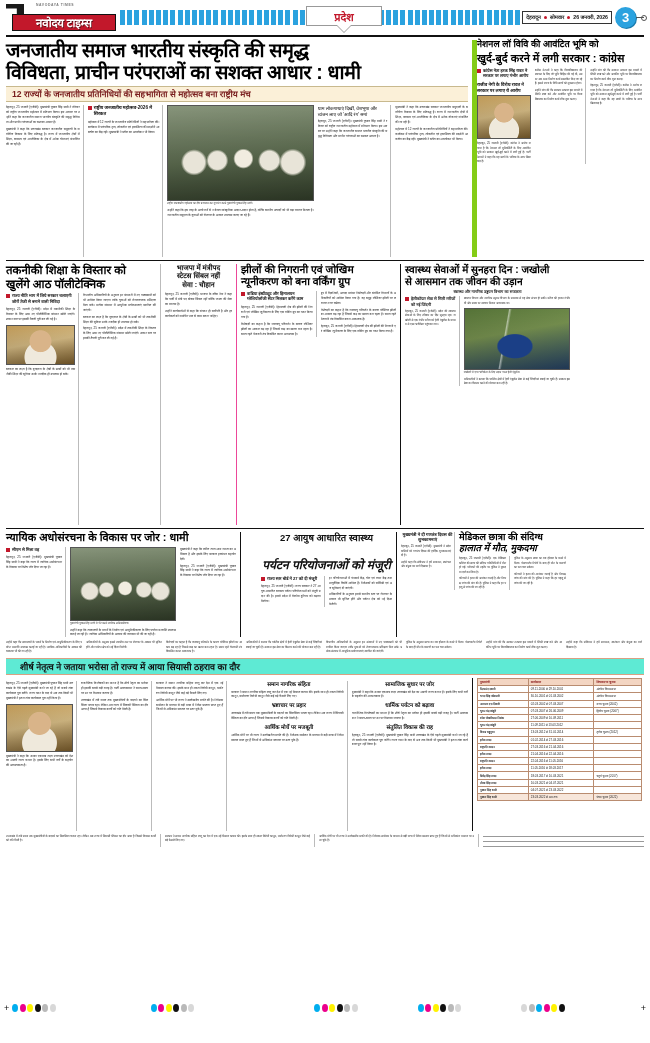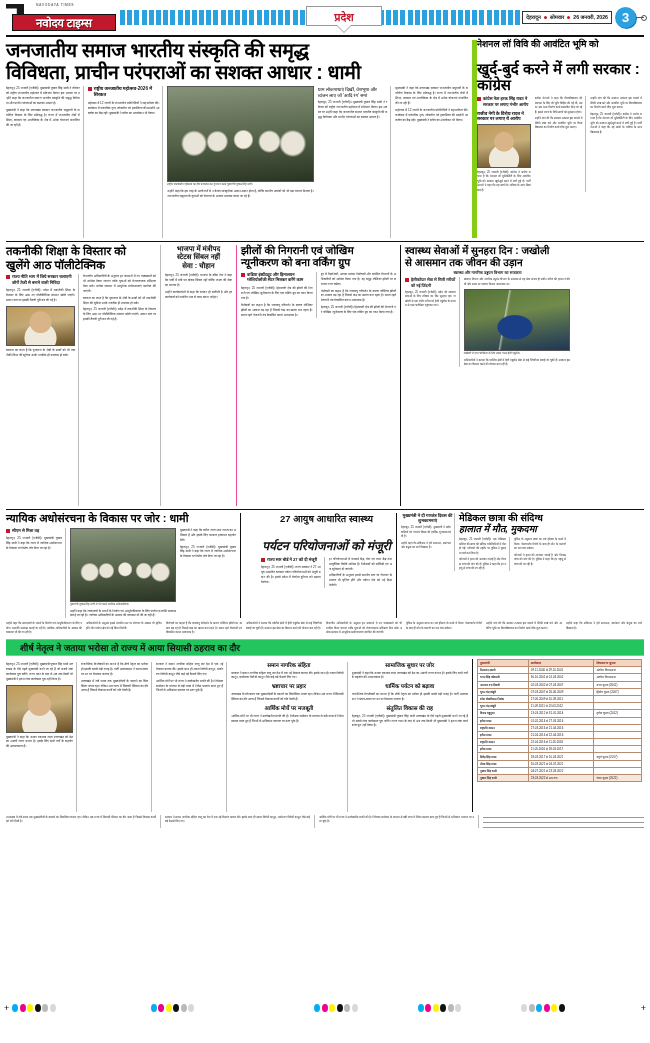--- a/index.html
+++ b/index.html
@@ -109,21 +109,21 @@
       radial-gradient(circle at 18% 60%, #e8e4d8 0 8%, transparent 10%),
       radial-gradient(circle at 34% 58%, #e8e4d8 0 8%, transparent 10%),
       radial-gradient(circle at 52% 56%, #f1ece0 0 9%, transparent 11%),
       radial-gradient(circle at 70% 58%, #e8e4d8 0 8%, transparent 10%),
       radial-gradient(circle at 86% 60%, #e8e4d8 0 8%, transparent 10%),
       linear-gradient(180deg, rgba(0,0,0,.12), rgba(0,0,0,.3));
   }
   .caption { font-size: 2.7px; color: #333; line-height: 1.4; padding-top: 1px; }
 
   .peach-band {
-    background: #22c55e; border-top: 1px solid #d9a183; border-bottom: 1px solid #d9a183;
+    background: #5eead4; border-top: 1px solid #d9a183; border-bottom: 1px solid #d9a183;
     height: 17px; display: flex; align-items: center; padding-left: 14px;
   }
   .peach-band span { font-size: 9px; font-weight: bold; color: #111; }
 
   table.cm-table { border-collapse: collapse; width: 100%; font-size: 2.9px; }
   table.cm-table th {
     background: #f3d5c2; color: #8c1b1b; font-weight: bold; font-size: 3.1px;
     border: .6px solid #b98c70; padding: 1.2px 2px; text-align: left;
   }
   table.cm-table td {
@@ -229,20 +229,23 @@
     </div>
   </div>
   <div class="mast-rule"></div>
 
   <div style="display:flex; gap:4px; margin-top:3px;">
 
     <div style="width:462px;">
       <div class="hl" style="font-size:19.5px; letter-spacing:-.3px;">जनजातीय समाज भारतीय संस्कृति की समृद्ध</div>
       <div class="hl" style="font-size:19.5px; letter-spacing:-.3px; margin-top:1px;">विविधता, प्राचीन परंपराओं का सशक्त आधार : धामी</div>
 
+      <div style="background:#fbf0d8; border-top:1px solid #c8b98e; border-bottom:1px solid #c8b98e; margin-top:3px; padding:1px 6px;">
+        <div style="font-size:8.6px; font-weight:bold; color:#7a1f1f;">12 राज्यों के जनजातीय प्रतिनिधियों की सहभागिता से महोत्सव बना राष्ट्रीय मंच</div>
+      </div>
 
       <div style="display:flex; gap:4px; margin-top:3px; height:152px;">
         <div style="width:78px;" class="col-rule">
           <div class="txt" style="padding-right:3px;">देहरादून, 25 जनवरी (एजेंसी)। मुख्यमंत्री पुष्कर सिंह धामी ने रविवार को राष्ट्रीय जनजातीय महोत्सव में प्रतिभाग किया। इस अवसर पर उन्होंने कहा कि जनजातीय समाज भारतीय संस्कृति की समृद्ध विविधता और प्राचीन परंपराओं का सशक्त आधार है।</div>
           <div class="txt" style="padding-right:3px; margin-top:2px;">मुख्यमंत्री ने कहा कि उत्तराखंड सरकार जनजातीय समुदायों के सर्वांगीण विकास के लिए प्रतिबद्ध है। राज्य में जनजातीय क्षेत्रों में शिक्षा, स्वास्थ्य एवं आजीविका के क्षेत्र में अनेक योजनाएं संचालित की जा रही हैं।</div>
         </div>
 
         <div style="width:76px;" class="col-rule">
           <div class="bullet-lead" style="padding-right:3px;">
             <span class="sq"></span>
@@ -264,21 +267,21 @@
 
         <div style="width:73px;">
           <div class="txt">मुख्यमंत्री ने कहा कि उत्तराखंड सरकार जनजातीय समुदायों के सर्वांगीण विकास के लिए प्रतिबद्ध है। राज्य में जनजातीय क्षेत्रों में शिक्षा, स्वास्थ्य एवं आजीविका के क्षेत्र में अनेक योजनाएं संचालित की जा रही हैं।</div>
           <div class="txt" style="margin-top:2px;">महोत्सव में 12 राज्यों के जनजातीय प्रतिनिधियों ने सहभागिता की। कार्यक्रम में पारंपरिक नृत्य, लोकगीत एवं हस्तशिल्प की प्रदर्शनी आकर्षण का केंद्र रही। मुख्यमंत्री ने स्टॉल का अवलोकन भी किया।</div>
         </div>
       </div>
     </div>
 
     <div style="width:170px; border-left:5px solid #84cc16; padding-left:0;">
       <div class="hl" style="font-size:9.2px;">नेशनल लॉ विवि की आवंटित भूमि को</div>
-      <div class="hl" style="font-size:15px; margin-top:11px;">खुर्द-बुर्द करने में लगी सरकार : कांग्रेस</div>
+      <div class="hl" style="font-size:11px; margin-top:3px;">खुर्द-बुर्द करने में लगी सरकार : कांग्रेस</div>
 
       <div style="display:flex; gap:4px; margin-top:3px;">
         <div style="width:54px;">
           <div class="bullet-lead">
             <span class="sq"></span>
             <span class="bl-txt" style="font-size:4.2px;">कांग्रेस नेता हरक सिंह रावत ने सरकार पर लगाए गंभीर आरोप</span>
           </div>
           <div class="mini-head" style="font-size:4.6px; margin-top:3px;">राजीव नेगी के विरोध रावत ने सरकार पर लगाए ये आरोप</div>
           <div class="photo portrait" style="height:44px; margin-top:2px;"></div>
           <div class="txt tiny" style="margin-top:2px;">देहरादून, 25 जनवरी (एजेंसी)। कांग्रेस ने आरोप लगाया है कि नेशनल लॉ यूनिवर्सिटी के लिए आवंटित भूमि को सरकार खुर्द-बुर्द करने में लगी हुई है। पार्टी नेताओं ने कहा कि यह छात्रों के भविष्य के साथ खिलवाड़ है।</div>

